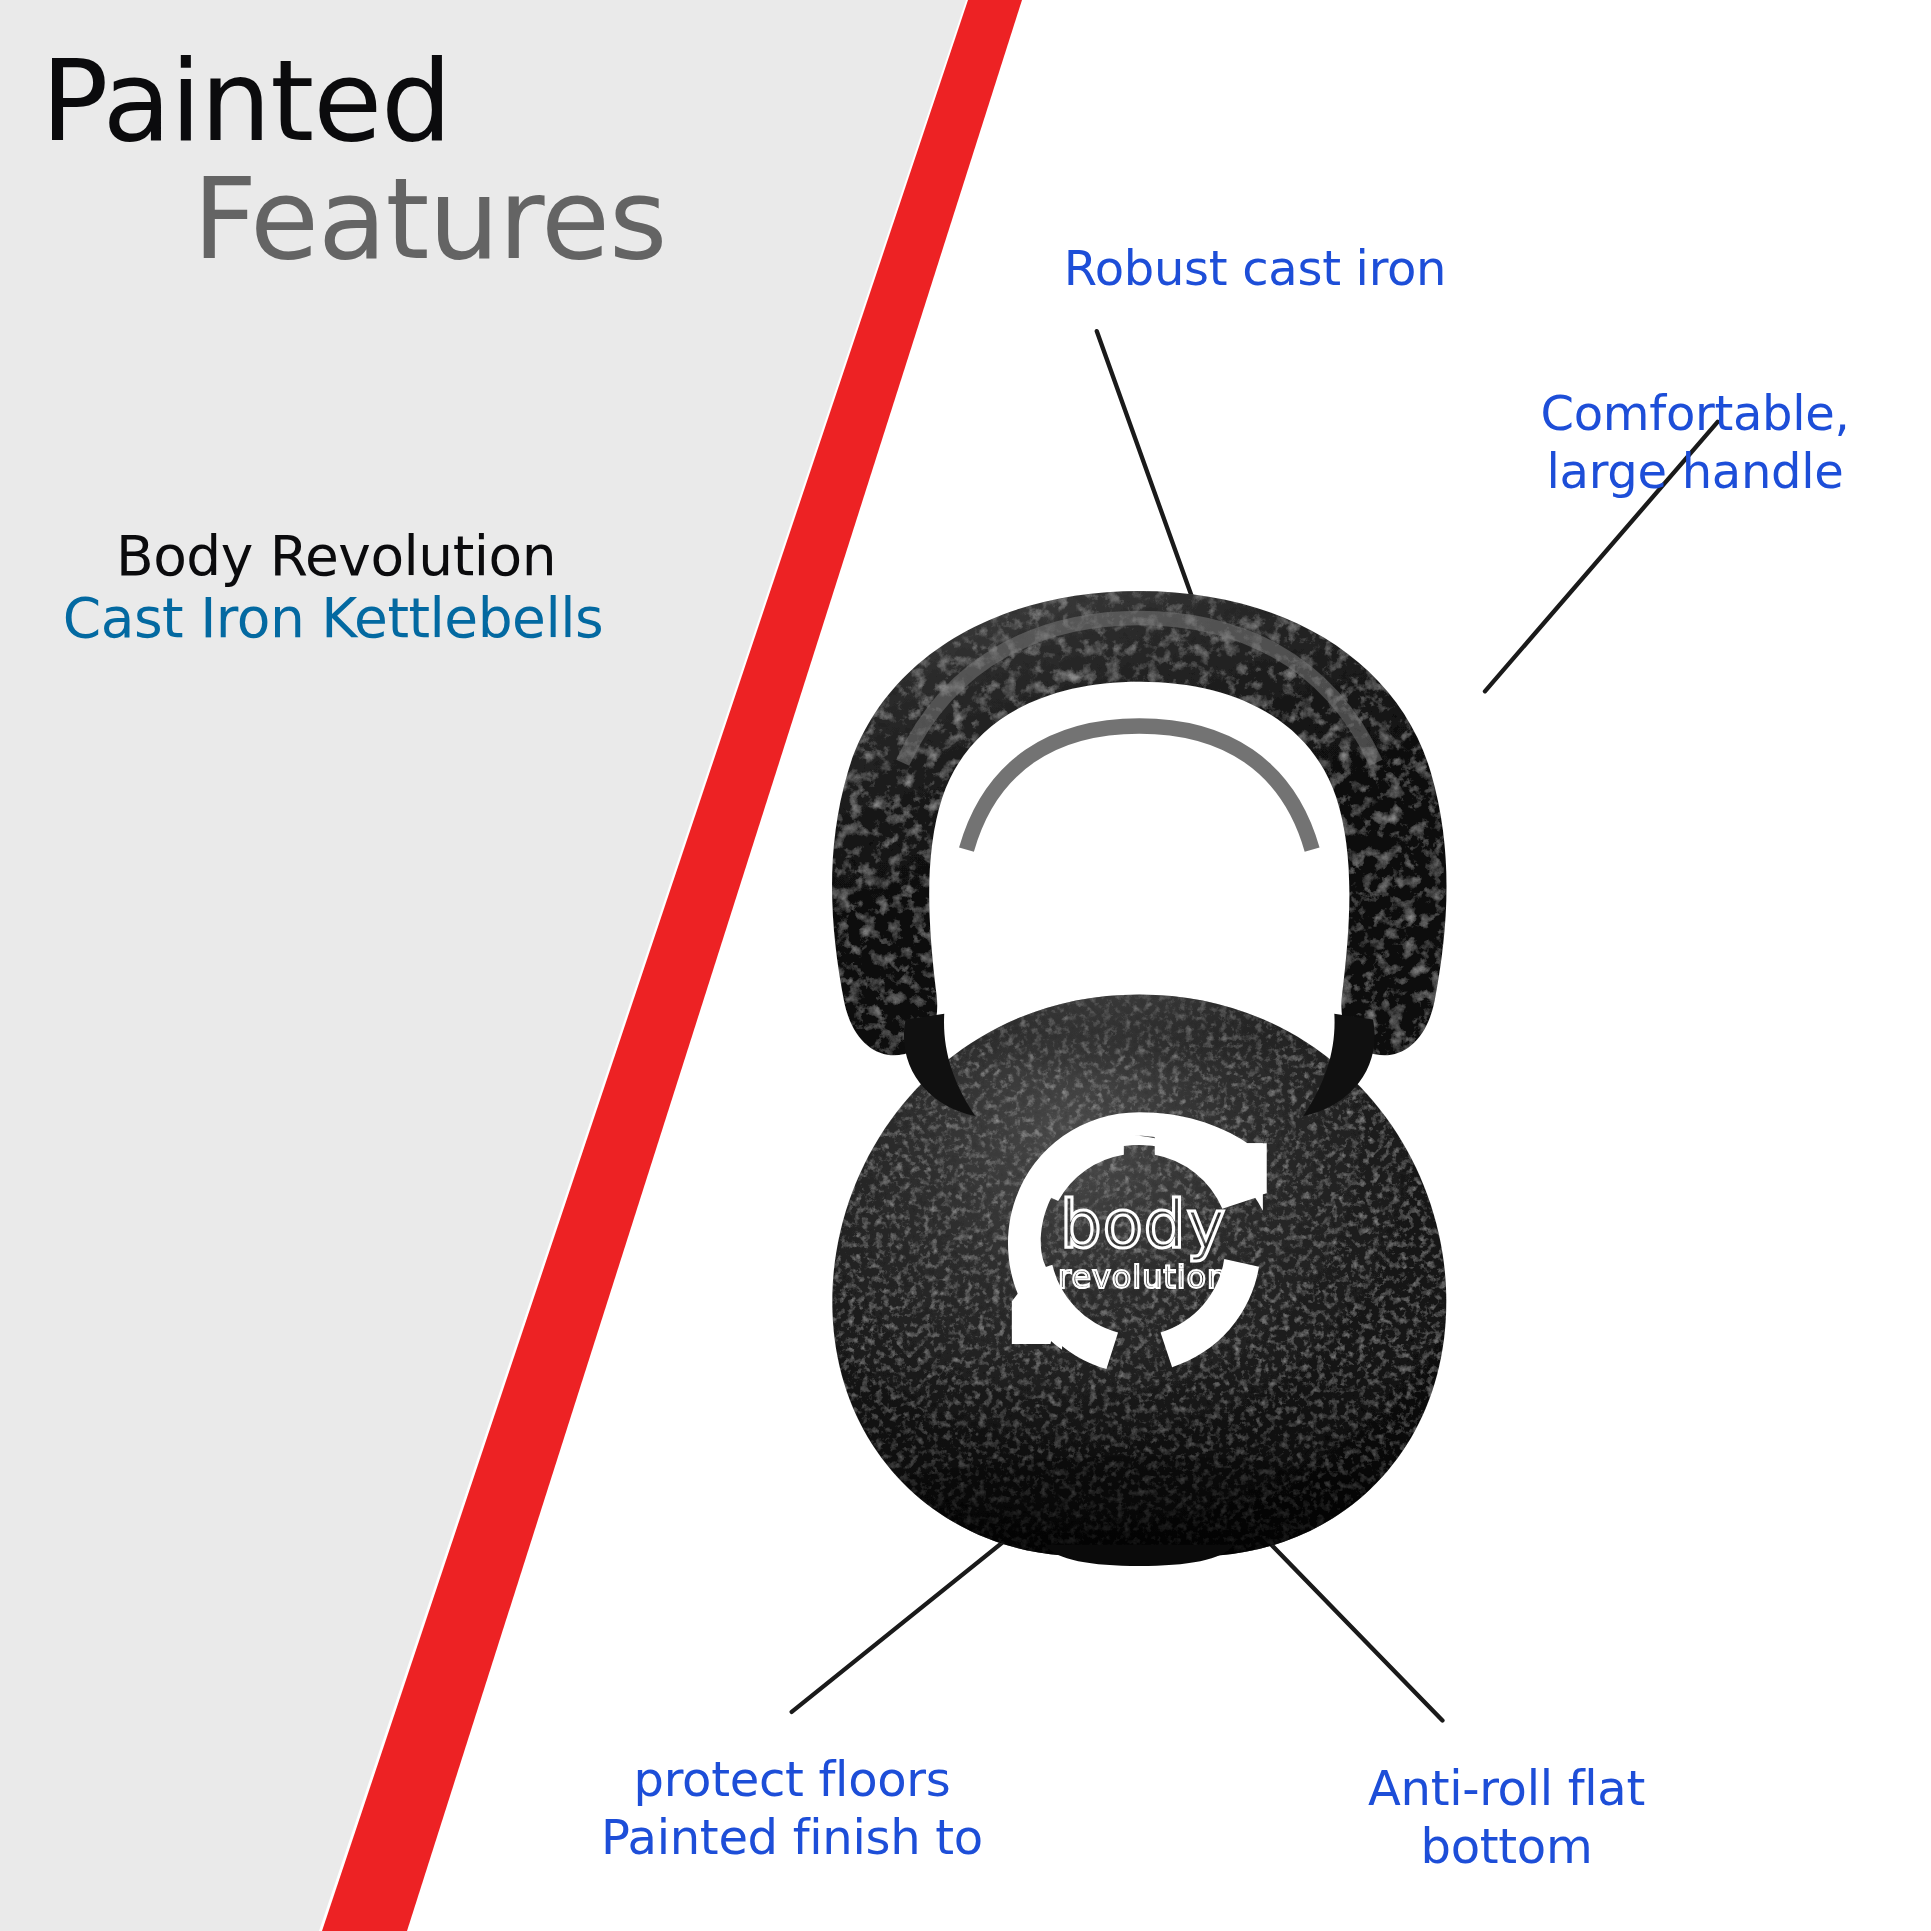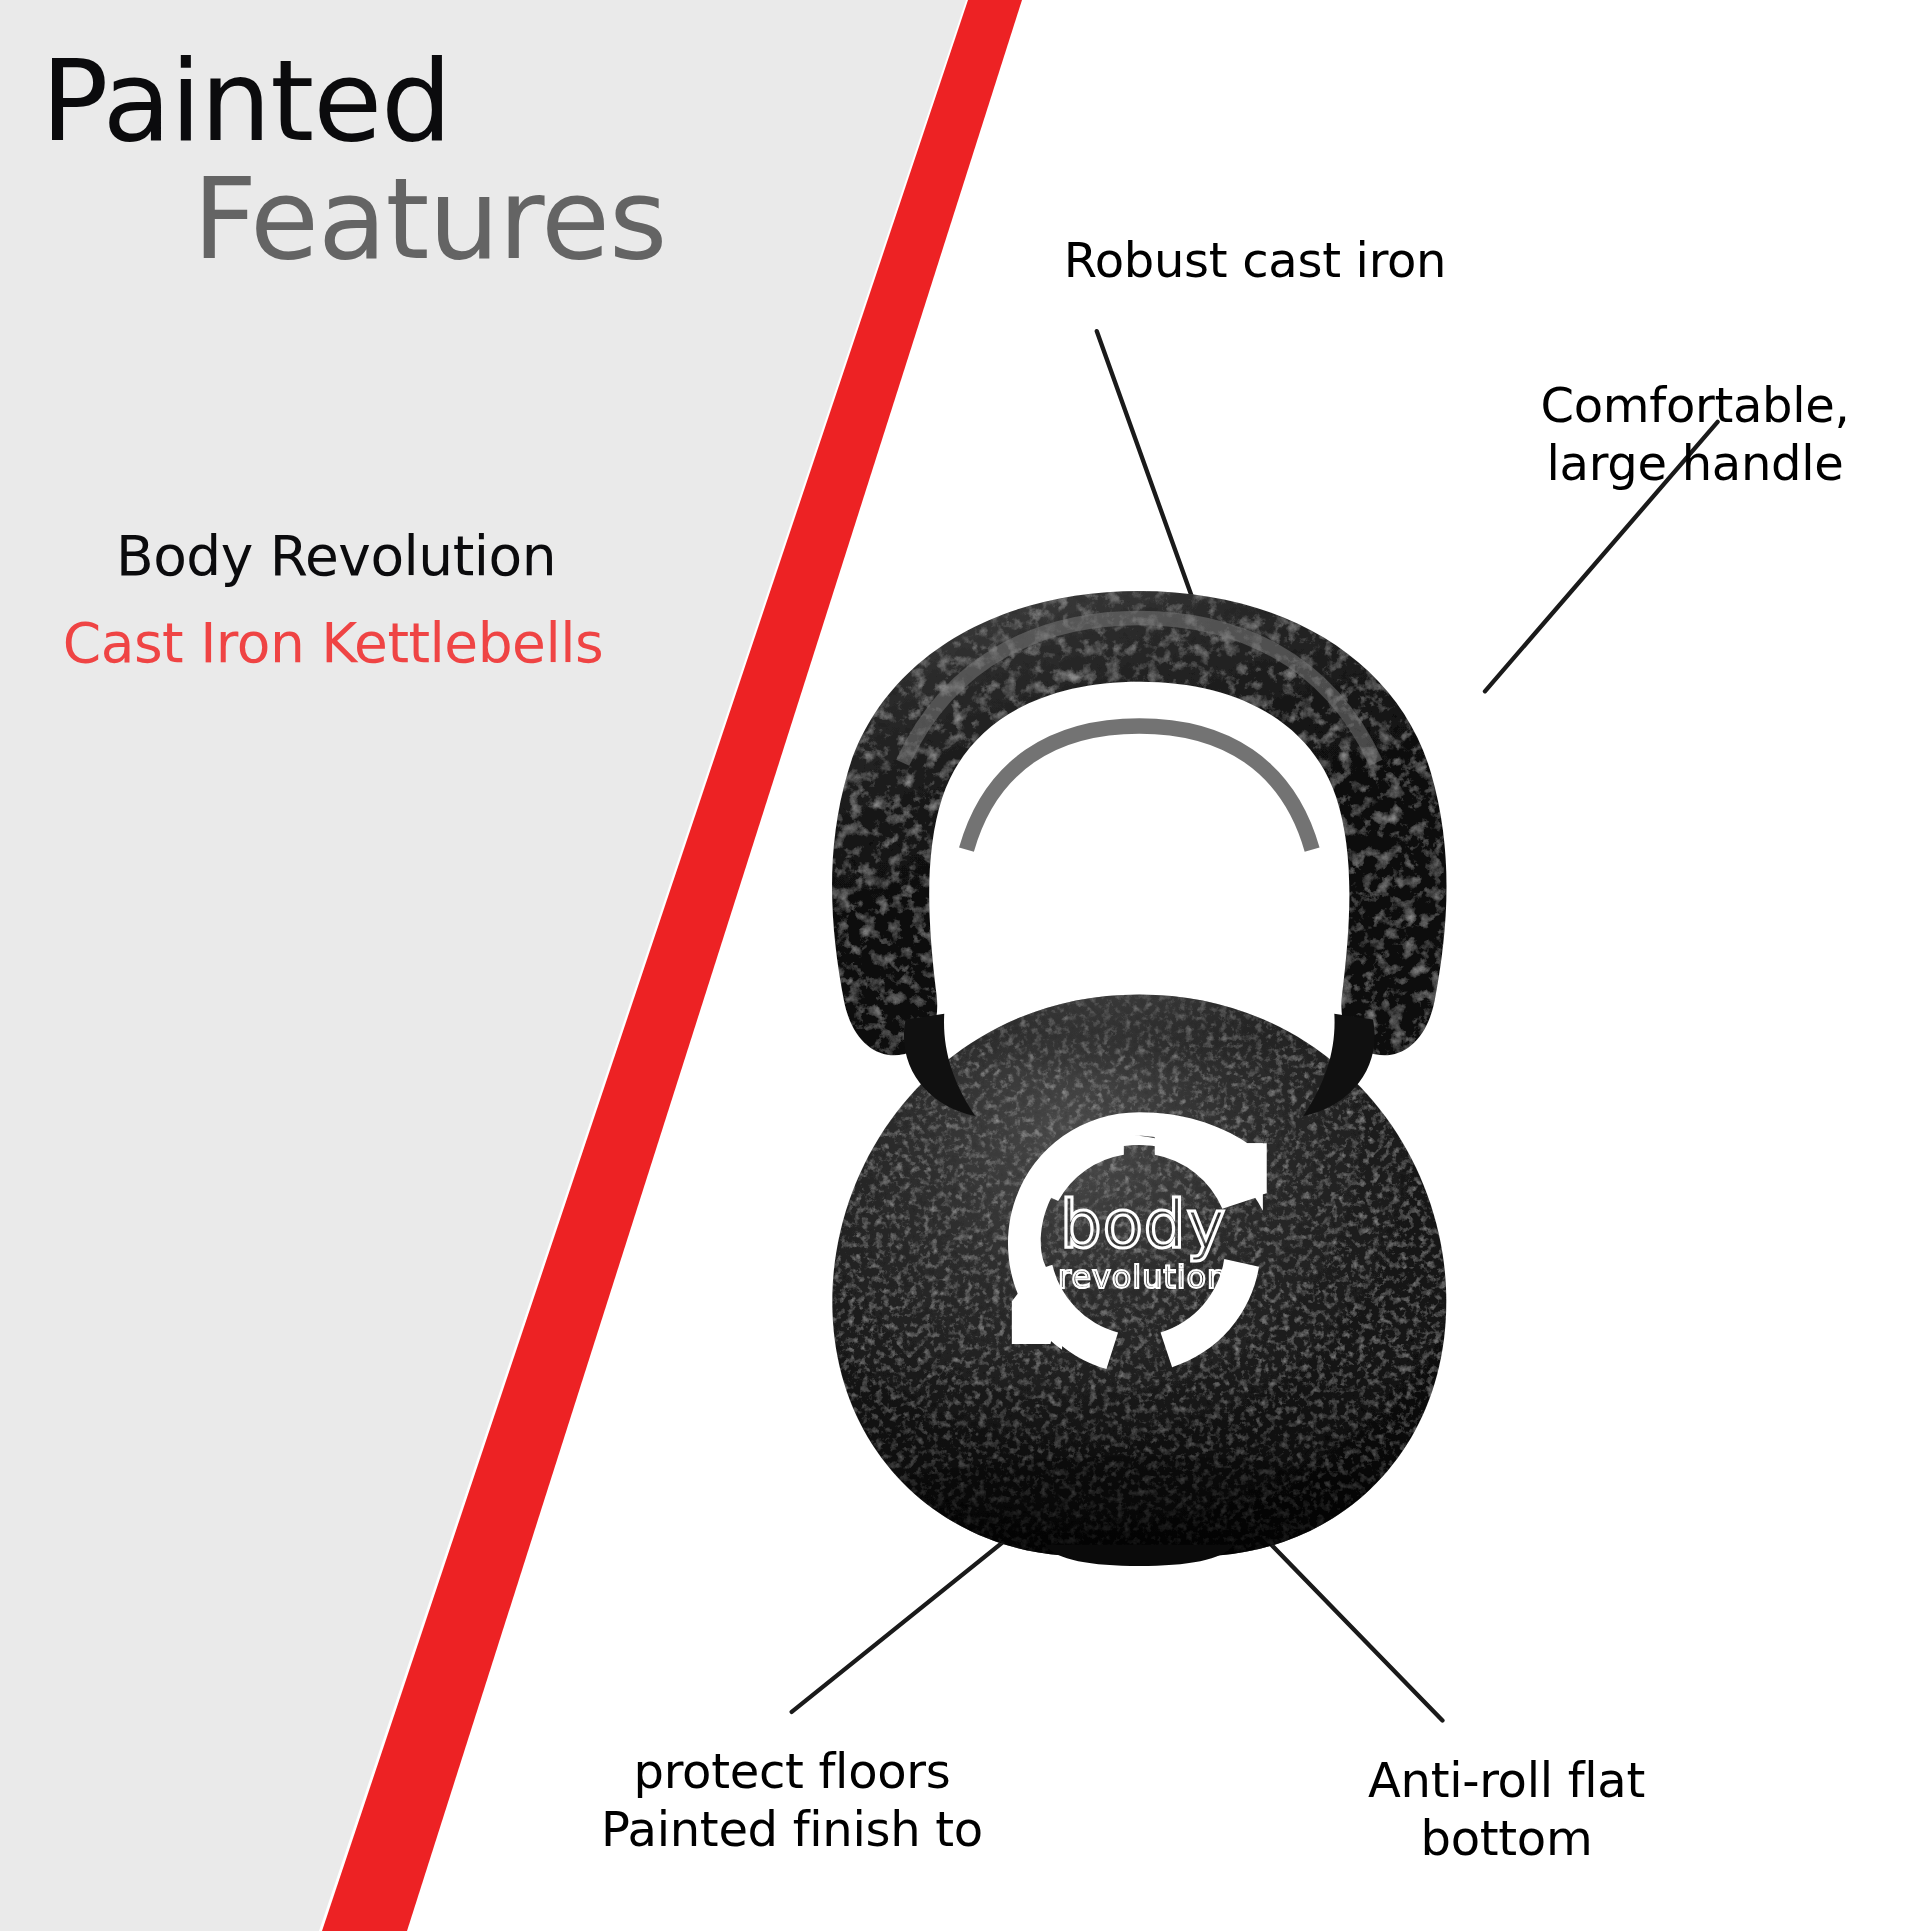--- a/index.html
+++ b/index.html
@@ -34,25 +34,25 @@
     display:block;font-size:112px;line-height:1.02;font-weight:400;
     color:#646464;letter-spacing:-1px;text-align:right;padding-right:9.7px;margin-top:3.9px;
   }
 
   
   .brandblock{position:absolute;left:0;top:526px;width:666px;text-align:center;}
   .brandblock .b1{
     display:block;font-size:55px;line-height:1.12;color:#0b0b0d;font-weight:400;letter-spacing:-0.5px;padding-left:6px;
   }
   .brandblock .b2{
-    display:block;font-size:55px;line-height:1.12;color:#ef4444;font-weight:400;letter-spacing:-0.5px;margin-top:25px;
-  }
-
-  
-  .callout{position:absolute;color:#000000;font-size:48px;line-height:1.20;font-weight:400;letter-spacing:-0.3px;}
+    display:block;font-size:55px;line-height:1.12;color:#0369a1;font-weight:400;letter-spacing:-0.5px;margin-top:0;
+  }
+
+  
+  .callout{position:absolute;color:#1d4ed8;font-size:48px;line-height:1.20;font-weight:400;letter-spacing:-0.3px;margin-top:8px;}
   .callout span{display:block;}
   #callout-robust{left:999px;top:232px;width:512px;text-align:center;}
   #callout-handle{left:1468px;top:377px;width:454px;text-align:center;}
   #callout-painted{left:512px;top:1743px;width:560px;text-align:center;}
   #callout-antiroll{left:1265px;top:1752px;width:483px;text-align:center;}
 
   
   #product-art{position:absolute;left:0;top:0;width:1931px;height:1931px;pointer-events:none;}
 </style>
 </head>

